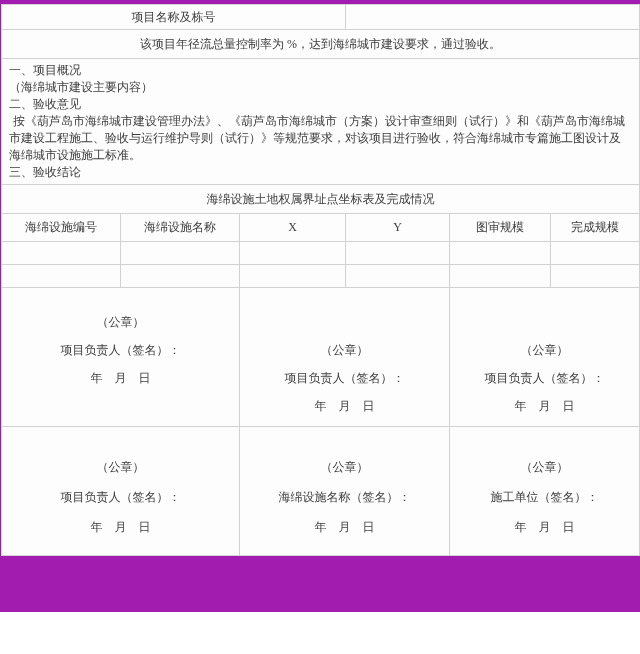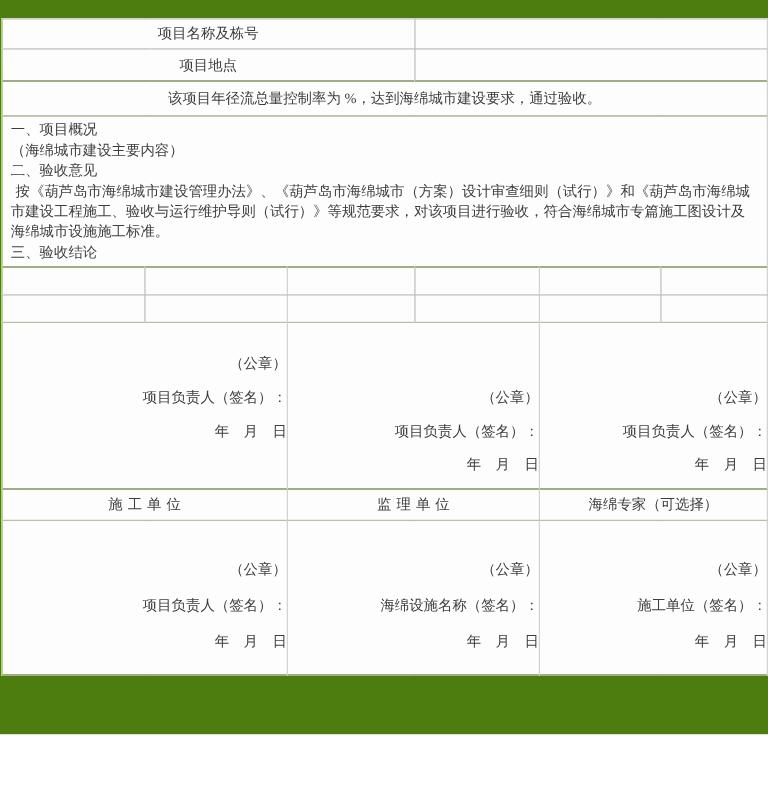--- a/index.html
+++ b/index.html
@@ -1,22 +1,22 @@
 <!DOCTYPE html>
 <html><head>
 <meta charset="utf-8">
 <style>
   html,body{margin:0;padding:0;background:#fff;}
   .page{
     width:640px;height:612px;
-    background:#4d7c0f;
+    background:#a21caf;
     font-family:"Liberation Serif","DejaVu Serif",serif;
     color:#3d3d3d;
     box-sizing:border-box;
-    padding-top:15px;
+    padding-top:4px;
   }
   table.form{
     width:638px;
     margin:0 1px;
     border-collapse:collapse;
     table-layout:fixed;
     font-size:12px;
   }
   td{
     border:1px solid #d2d2d2;
@@ -27,21 +27,21 @@
   }
   td.c{text-align:center;}
   td.section{
     vertical-align:top;
     padding:3px 7px;
     line-height:17px;
     text-align:left;
   }
   .opinion{text-indent:4px;}
   .unit-spaced{letter-spacing:.35em;text-indent:.35em;}
-  .sig{vertical-align:top;text-align:right;}
+  .sig{vertical-align:top;text-align:center;}
   .sig .line{height:16px;line-height:16px;}
   .sig-a{padding-top:26px;}
   .sig-a .line{margin-bottom:12px;}
   .sig-b{padding-top:54px;}
   .sig-b .line{margin-bottom:12px;}
   .sig-c{padding-top:32px;}
   .sig-c .line{margin-bottom:14px;}
 </style>
 </head>
 <body>
@@ -55,40 +55,47 @@
       <col style="width:104px">
         <col style="width:101px">
         <col style="width:89px">
     </colgroup>
 
     <tbody>
         <tr style="height:25px">
       <td colspan="3" class="c">项目名称及栋号</td>
       <td colspan="3" class="c"></td>
     </tr>
-    <tr style="height:27px">
-      <td colspan="3" class="c">项目地点</td>
-      <td colspan="3" class="c"></td>
-    </tr>
 
     <tr style="height:29px">
       <td colspan="6" class="c">该项目年径流总量控制率为 %，达到海绵城市建设要求，通过验收。</td>
     </tr>
 
     <tr style="height:122px">
       <td colspan="6" class="section">
         <div>一、项目概况</div>
         <div>（海绵城市建设主要内容）</div>
         <div>二、验收意见</div>
         <div class="opinion">按《葫芦岛市海绵城市建设管理办法》、《葫芦岛市海绵城市（方案）设计审查细则（试行）》和《葫芦岛市海绵城市建设工程施工、验收与运行维护导则（试行）》等规范要求，对该项目进行验收，符合海绵城市专篇施工图设计及海绵城市设施施工标准。</div>
         <div>三、验收结论</div>
       </td>
     </tr>
 
+    <tr style="height:29px">
+      <td colspan="6" class="c">海绵设施土地权属界址点坐标表及完成情况</td>
+    </tr>
 
+    <tr style="height:28px">
+      <td class="c">海绵设施编号</td>
+      <td class="c">海绵设施名称</td>
+      <td class="c">X</td>
+      <td class="c">Y</td>
+      <td class="c">图审规模</td>
+      <td class="c">完成规模</td>
+    </tr>
 
     <tr style="height:23px">
       <td></td>
           <td></td>
       <td></td>
           <td></td>
       <td></td>
           <td></td>
     </tr>
     <tr style="height:23px">
@@ -112,25 +119,20 @@
         <div class="line">项目负责人（签名）：</div>
         <div class="line">年　月　日</div>
       </td>
       <td colspan="2" class="sig sig-b">
         <div class="line">（公章）</div>
         <div class="line">项目负责人（签名）：</div>
         <div class="line">年　月　日</div>
       </td>
     </tr>
 
-    <tr style="height:26px">
-      <td colspan="2" class="c unit-spaced">施工单位</td>
-      <td colspan="2" class="c unit-spaced">监理单位</td>
-      <td colspan="2" class="c">海绵专家（可选择）</td>
-    </tr>
 
     <tr style="height:129px">
       <td colspan="2" class="sig sig-c">
         <div class="line">（公章）</div>
         <div class="line">项目负责人（签名）：</div>
         <div class="line">年　月　日</div>
       </td>
       <td colspan="2" class="sig sig-c">
         <div class="line">（公章）</div>
         <div class="line">海绵设施名称（签名）：</div>

